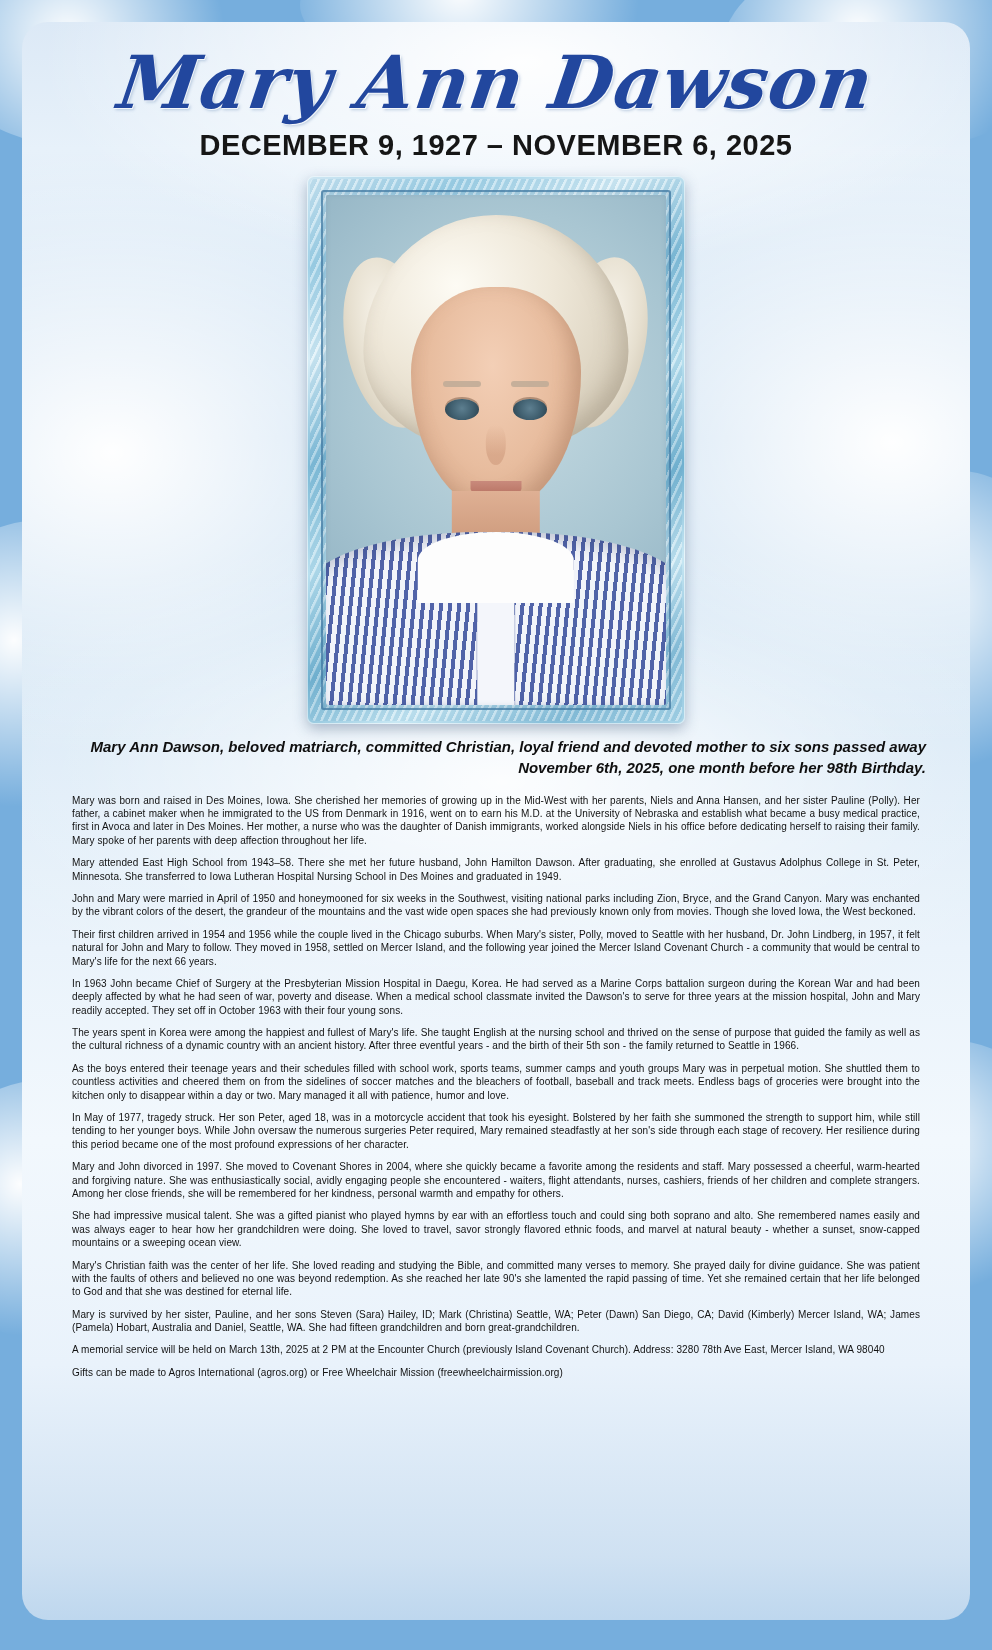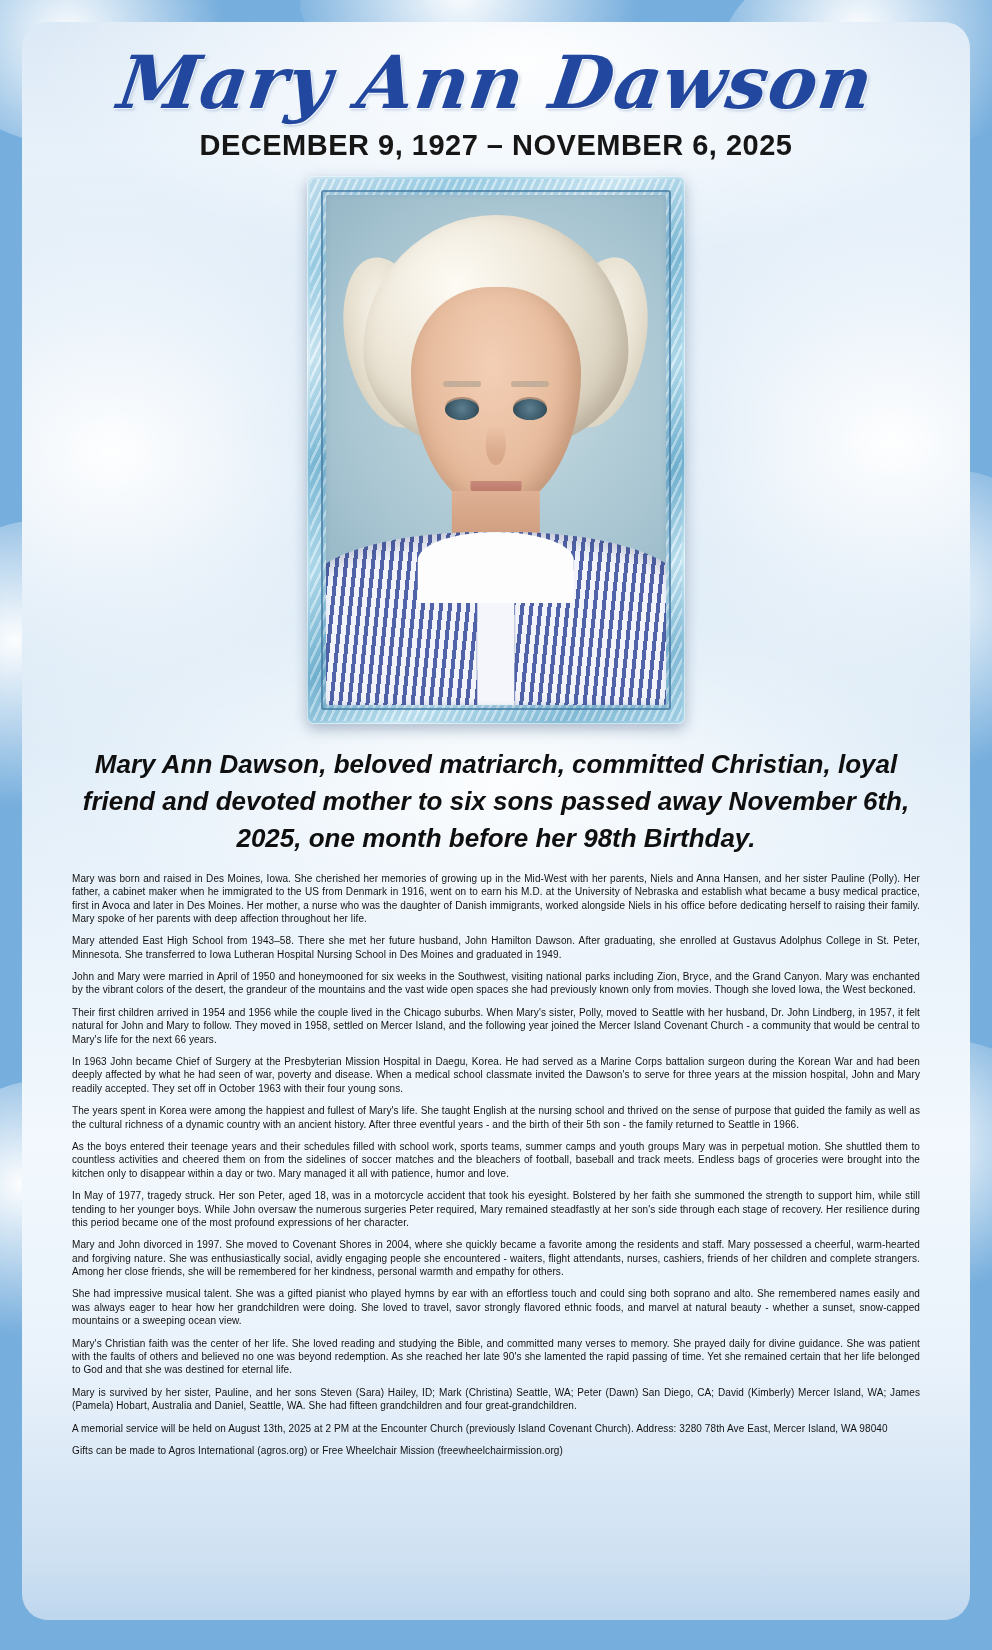--- a/index.html
+++ b/index.html
@@ -256,26 +256,26 @@
     position: absolute;
     left: 50%; bottom: 0;
     width: 11%; height: 26%;
     transform: translateX(-50%);
     background: #f4f6fb;
     box-shadow: 0 0 0 1px rgba(80,98,160,0.35);
   }
 
   
   #subtitle {
-    margin: 22px 44px 0;
-    text-align: center;
+    margin: 12px 44px 0;
+    text-align: right;
     font-family: "Liberation Sans", sans-serif;
     font-style: italic;
     font-weight: 700;
-    font-size: 26px;
+    font-size: 15px;
     line-height: 1.42;
     color: #0f0f0f;
   }
 
   
   #body-copy {
     margin: 15px 50px 0;
   }
 
   .para {
@@ -339,19 +339,19 @@
       <p class="para">Mary attended East High School from 1943–58. There she met her future husband, John Hamilton Dawson. After graduating, she enrolled at Gustavus Adolphus College in St. Peter, Minnesota. She transferred to Iowa Lutheran Hospital Nursing School in Des Moines and graduated in 1949.</p>
       <p class="para">John and Mary were married in April of 1950 and honeymooned for six weeks in the Southwest, visiting national parks including Zion, Bryce, and the Grand Canyon. Mary was enchanted by the vibrant colors of the desert, the grandeur of the mountains and the vast wide open spaces she had previously known only from movies. Though she loved Iowa, the West beckoned.</p>
       <p class="para">Their first children arrived in 1954 and 1956 while the couple lived in the Chicago suburbs. When Mary's sister, Polly, moved to Seattle with her husband, Dr. John Lindberg, in 1957, it felt natural for John and Mary to follow. They moved in 1958, settled on Mercer Island, and the following year joined the Mercer Island Covenant Church - a community that would be central to Mary's life for the next 66 years.</p>
       <p class="para">In 1963 John became Chief of Surgery at the Presbyterian Mission Hospital in Daegu, Korea. He had served as a Marine Corps battalion surgeon during the Korean War and had been deeply affected by what he had seen of war, poverty and disease. When a medical school classmate invited the Dawson's to serve for three years at the mission hospital, John and Mary readily accepted. They set off in October 1963 with their four young sons.</p>
       <p class="para">The years spent in Korea were among the happiest and fullest of Mary's life. She taught English at the nursing school and thrived on the sense of purpose that guided the family as well as the cultural richness of a dynamic country with an ancient history. After three eventful years - and the birth of their 5th son - the family returned to Seattle in 1966.</p>
       <p class="para">As the boys entered their teenage years and their schedules filled with school work, sports teams, summer camps and youth groups Mary was in perpetual motion. She shuttled them to countless activities and cheered them on from the sidelines of soccer matches and the bleachers of football, baseball and track meets. Endless bags of groceries were brought into the kitchen only to disappear within a day or two. Mary managed it all with patience, humor and love.</p>
       <p class="para">In May of 1977, tragedy struck. Her son Peter, aged 18, was in a motorcycle accident that took his eyesight. Bolstered by her faith she summoned the strength to support him, while still tending to her younger boys. While John oversaw the numerous surgeries Peter required, Mary remained steadfastly at her son's side through each stage of recovery. Her resilience during this period became one of the most profound expressions of her character.</p>
       <p class="para">Mary and John divorced in 1997. She moved to Covenant Shores in 2004, where she quickly became a favorite among the residents and staff. Mary possessed a cheerful, warm-hearted and forgiving nature. She was enthusiastically social, avidly engaging people she encountered - waiters, flight attendants, nurses, cashiers, friends of her children and complete strangers. Among her close friends, she will be remembered for her kindness, personal warmth and empathy for others.</p>
       <p class="para">She had impressive musical talent. She was a gifted pianist who played hymns by ear with an effortless touch and could sing both soprano and alto. She remembered names easily and was always eager to hear how her grandchildren were doing. She loved to travel, savor strongly flavored ethnic foods, and marvel at natural beauty - whether a sunset, snow-capped mountains or a sweeping ocean view.</p>
       <p class="para">Mary's Christian faith was the center of her life. She loved reading and studying the Bible, and committed many verses to memory. She prayed daily for divine guidance. She was patient with the faults of others and believed no one was beyond redemption. As she reached her late 90's she lamented the rapid passing of time. Yet she remained certain that her life belonged to God and that she was destined for eternal life.</p>
-      <p class="para">Mary is survived by her sister, Pauline, and her sons Steven (Sara) Hailey, ID; Mark (Christina) Seattle, WA; Peter (Dawn) San Diego, CA; David (Kimberly) Mercer Island, WA; James (Pamela) Hobart, Australia and Daniel, Seattle, WA. She had fifteen grandchildren and four great-grandchildren.</p>
-      <p class="para">A memorial service will be held on August 13th, 2025 at 2 PM at the Encounter Church (previously Island Covenant Church). Address: 3280 78th Ave East, Mercer Island, WA 98040</p>
+      <p class="para">Mary is survived by her sister, Pauline, and her sons Steven (Sara) Hailey, ID; Mark (Christina) Seattle, WA; Peter (Dawn) San Diego, CA; David (Kimberly) Mercer Island, WA; James (Pamela) Hobart, Australia and Daniel, Seattle, WA. She had fifteen grandchildren and born great-grandchildren.</p>
+      <p class="para">A memorial service will be held on March 13th, 2025 at 2 PM at the Encounter Church (previously Island Covenant Church). Address: 3280 78th Ave East, Mercer Island, WA 98040</p>
       <p class="para">Gifts can be made to Agros International (agros.org) or Free Wheelchair Mission (freewheelchairmission.org)</p>
     </div>
 
   </div>
 </div>
 
 </body></html>

